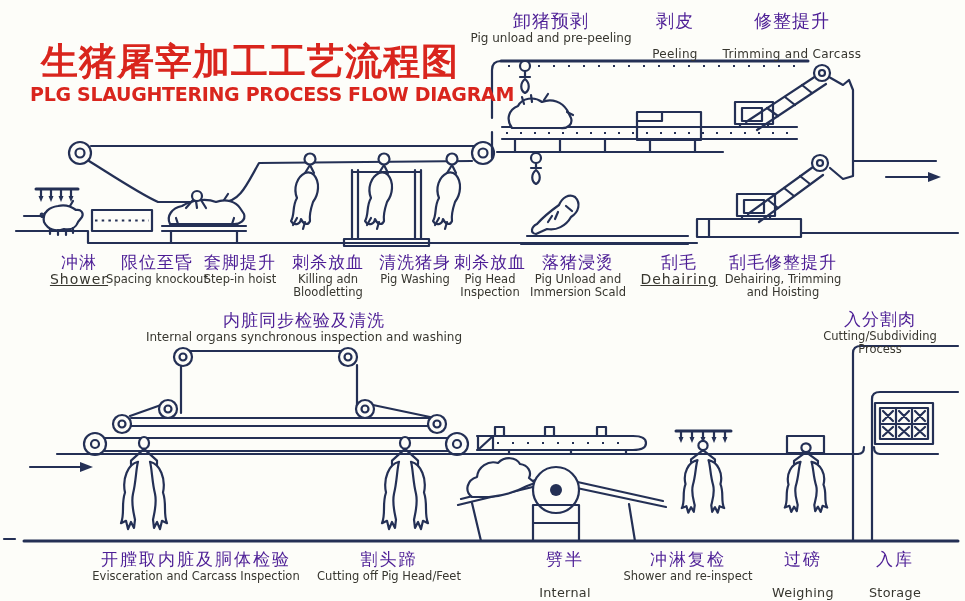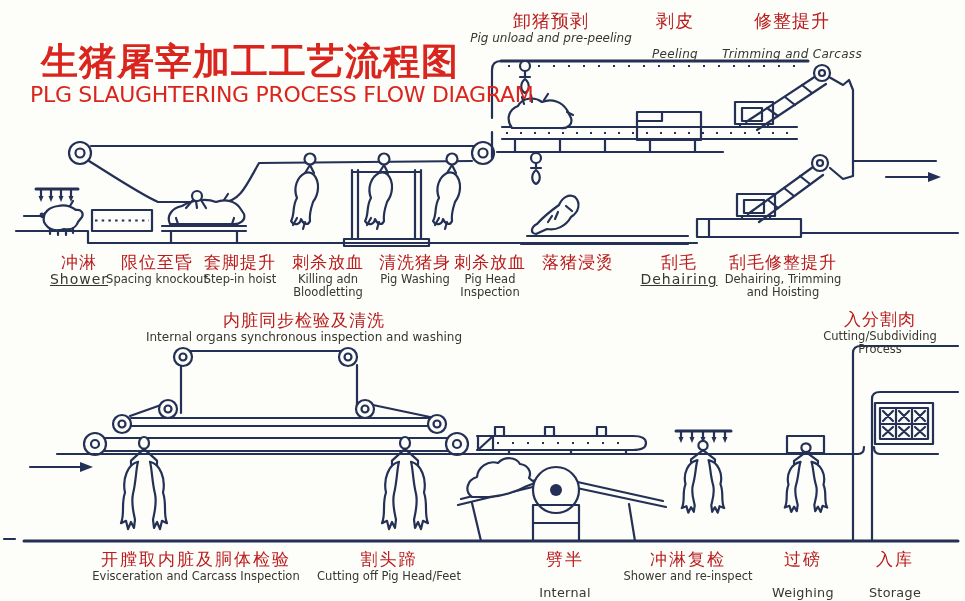--- a/index.html
+++ b/index.html
@@ -15,27 +15,27 @@
   .stage svg{position:absolute;left:0;top:0;}
   #art *{stroke:var(--ink);stroke-width:2.2;fill:none;stroke-linecap:round;stroke-linejoin:round;}
   #art .bg{fill:var(--paper);}
   #art .ink{fill:var(--ink);stroke:none;}
   #art .thick{stroke-width:3;}
   #art .slats{stroke-linecap:butt;}
   #art symbol *{vector-effect:non-scaling-stroke;}
 
   .title{position:absolute;left:30px;top:40px;width:440px;text-align:center;}
   .t-zh{font-size:37px;font-weight:bold;color:var(--red);letter-spacing:1px;line-height:44px;white-space:nowrap;}
-  .t-en{font-size:22px;font-weight:normal;color:var(--red);letter-spacing:-0.3px;line-height:21px;white-space:nowrap;}
+  .t-en{font-size:19px;font-weight:bold;color:var(--red);letter-spacing:-0.3px;line-height:21px;white-space:nowrap;}
 
   .lbl{position:absolute;transform:translateX(-50%);text-align:center;}
-  .lbl .zh{font-size:17px;font-weight:500;line-height:21px;letter-spacing:1px;white-space:nowrap;color:#b91c1c;}
+  .lbl .zh{font-size:17px;font-weight:500;line-height:21px;letter-spacing:1px;white-space:nowrap;color:#4c1d95;}
   .lbl .en{font-size:11.5px;line-height:13px;white-space:pre-line;color:#37362f;}
   .lbl.toprow .zh{font-size:18px;}
-  .lbl.toprow .en{font-size:12px;line-height:14px;font-style:italic;}
+  .lbl.toprow .en{font-size:12px;line-height:14px;}
   .lbl.bottomrow .zh{letter-spacing:2px;}
   .en.b1{font-size:14px;letter-spacing:1px;text-decoration:underline;}
   .en.b2{font-size:12.8px;letter-spacing:.3px;margin-top:16px;}
 </style>
 </head>
 <body>
 
 <div class="stage">
 
 <svg id="art" width="965" height="601" viewBox="0 0 965 601">
@@ -337,20 +337,22 @@
   <div class="en">Killing adn
 Bloodletting</div>
 </div>
 <div class="lbl" style="left:490px;top:252px">
   <div class="zh">刺杀放血</div>
   <div class="en">Pig Head
 Inspection</div>
 </div>
 <div class="lbl" style="left:578px;top:252px">
   <div class="zh">落猪浸烫</div>
+  <div class="en">Pig Unload and
+Immersion Scald</div>
 </div>
 <div class="lbl" style="left:679px;top:252px">
   <div class="zh">刮毛</div>
   <div class="en b1">Dehairing</div>
 </div>
 <div class="lbl" style="left:783px;top:252px">
   <div class="zh">刮毛修整提升</div>
   <div class="en">Dehairing, Trimming
 and Hoisting</div>
 </div>

